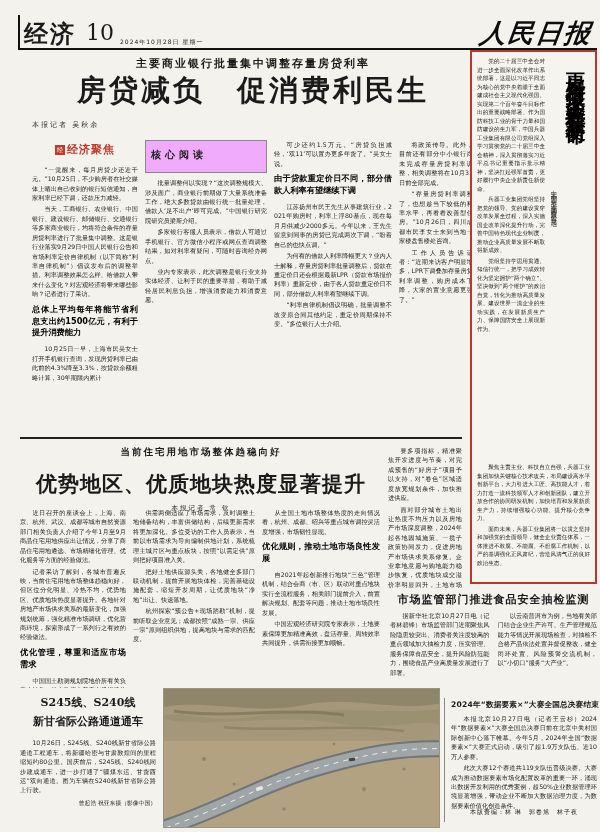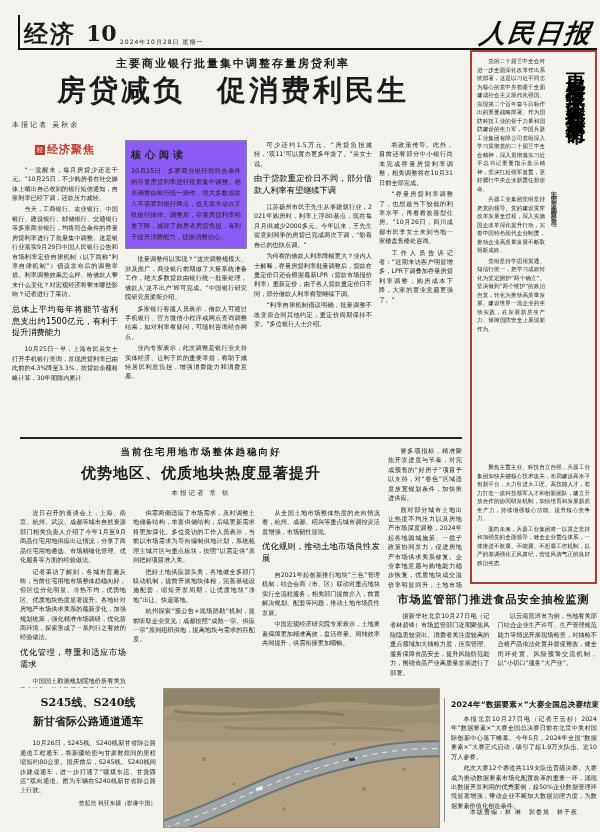--- a/index.html
+++ b/index.html
@@ -2,61 +2,61 @@
 <html><head>
 <meta charset="utf-8">
 <style>
   * { margin:0; padding:0; box-sizing:border-box; }
   html,body { width:600px; height:832px; }
   body { position:relative; background:#f4f2ed; font-family:"DejaVu Sans",sans-serif; color:#1b1b1b; overflow:hidden; }
 
   
   .hdr-tick { position:absolute; left:18px; top:15px; width:2px; height:33px; background:#111; }
   .hdr-section { position:absolute; left:24px; top:18px; font-size:24px; font-weight:bold; letter-spacing:2px; font-family:"DejaVu Serif",serif; }
-  .hdr-pageno { position:absolute; left:86px; top:20px; font-size:22px; font-weight:bold; font-family:"DejaVu Serif",serif; }
+  .hdr-pageno { position:absolute; left:86px; top:20px; font-size:22px; font-weight:normal; font-family:"DejaVu Serif",serif; }
   .hdr-date { position:absolute; left:120px; top:38px; font-size:6px; color:#222; letter-spacing:1px; }
   .hdr-rule { position:absolute; left:18px; top:48px; width:579px; height:1.6px; background:#111; }
   .masthead { position:absolute; right:8px; top:16px; font-size:26px; font-weight:900; font-style:italic; font-family:"DejaVu Serif",serif; transform:skewX(-7deg); letter-spacing:2px; color:#0d0d0d; }
 
   
   .tiny { font-size:6.2px; line-height:1.52; text-align:justify; word-break:break-all; color:#222; }
   .para { text-indent:2em; margin-bottom:2px; }
-  .subhead { font-weight:normal; font-size:8.2px; line-height:1.45; margin:5px 0; text-align:justify; color:#000; }
+  .subhead { font-weight:bold; font-size:8.2px; line-height:1.45; margin:5px 0; text-align:justify; color:#000; }
   .colrow { display:flex; gap:7px; overflow:hidden; }
   .col { overflow:hidden; }
 
   
-  .lead { position:absolute; left:12px; top:56px; width:442px; }
+  .lead { position:absolute; left:32px; top:56px; width:442px; }
   .lead-kicker { text-align:center; font-size:11px; font-weight:bold; letter-spacing:2px; }
   .lead-headline { text-align:center; font-size:29px; font-weight:bold; letter-spacing:3px; font-family:"DejaVu Serif",serif; }
   .lead-byline { text-align:left; font-size:7px; letter-spacing:2px; margin-top:9px; color:#333; }
   .lead-cols { margin-top:10px; height:287px; }
   .c1{width:106px;} .c2{width:122px;} .c3{width:118px;} .c4{width:74px;}
   .focus-tag { text-align:center; margin:2px 0 6px; }
   .focus-tag .txt { color:#c0392b; font-weight:bold; font-size:11px; letter-spacing:1px; vertical-align:middle; }
   .focus-icon { display:inline-block; width:10px; height:10px; background:#c0392b; color:#fff; font-size:6.5px; line-height:10px; text-align:center; margin-right:2px; vertical-align:middle; }
-  .corebox { border:0.8px solid #888; padding:6px 5px; margin-bottom:5px; background:#8b5cf6; }
+  .corebox { border:0.8px solid #888; padding:6px 5px; margin-bottom:5px; background:#f0abfc; }
   .corebox-title { font-weight:bold; font-size:10px; letter-spacing:4px; margin-bottom:4px; }
   .corebox-text { font-size:6.4px; line-height:1.7; text-align:justify; word-break:break-all; color:#222; }
 
   
   .cpc { position:absolute; left:470px; top:50px; width:127px; height:534px; border:2px solid #b5392d; background:#f6f4ee; padding:5px; }
   .cpc-top { display:flex; height:402px; overflow:hidden; }
   .cpc-text { flex:1; overflow:hidden; font-size:5.6px; }
   .cpc-byline { width:13px; writing-mode:vertical-rl; font-size:6.4px; letter-spacing:2px; color:#333; padding-top:128px; overflow:hidden; }
   .cpc-title { width:32px; writing-mode:vertical-rl; font-size:20px; font-weight:bold; letter-spacing:4px; color:#000; font-family:"DejaVu Serif",serif; }
   .cpc-bottom { margin-top:4px; height:110px; overflow:hidden; font-size:5.6px; }
 
   
   .mid-divider { position:absolute; left:20px; top:437px; width:442px; height:1.8px; background:#222; }
 
   
   .mid-head { position:absolute; left:20px; top:446px; width:362px; }
   .mid-kicker { text-align:center; font-size:9.5px; font-weight:bold; letter-spacing:2px; }
-  .mid-headline { text-align:center; font-size:15px; font-weight:bold; letter-spacing:1px; margin-top:5px; font-family:"DejaVu Serif",serif; }
+  .mid-headline { text-align:center; font-size:21px; font-weight:bold; letter-spacing:1px; margin-top:11px; font-family:"DejaVu Serif",serif; }
   .mid-byline { text-align:center; font-size:6.5px; letter-spacing:2px; margin-top:6px; color:#333; }
   .mid-cols { position:absolute; left:20px; top:508px; width:362px; height:180px; }
   .mid-c4 { position:absolute; left:388px; top:446px; width:74px; height:144px; overflow:hidden; }
 
   
   .market { position:absolute; left:390px; top:592px; width:207px; }
   .market-headline { text-align:center; font-size:11px; font-weight:bold; letter-spacing:1px; margin-bottom:4px; }
   .market-cols { display:flex; gap:8px; height:66px; overflow:hidden; }
   .market-cols > div { width:100px; overflow:hidden; }
 
@@ -98,21 +98,20 @@
       <div>
           <div class="para">“一觉醒来，每月房贷少还近千元。”10月25日，不少购房者在社交媒体上晒出自己收到的银行短信通知，自家利率已经下调，还款压力减轻。</div>
           <div class="para">当天，工商银行、农业银行、中国银行、建设银行、邮储银行、交通银行等多家商业银行，均将符合条件的存量房贷利率进行了批量集中调整。这是银行业落实9月29日中国人民银行公告和市场利率定价自律机制（以下简称“利率自律机制”）倡议发布后的调整举措。利率调整效果怎么样、给借款人带来什么变化？对宏观经济将带来哪些影响？记者进行了采访。</div>
           <div class="subhead">总体上平均每年将能节省利息支出约1500亿元，有利于提升消费能力</div>
           <div class="para">10月25日一早，上海市民吴女士打开手机银行查询，发现房贷利率已由此前的4.3%降至3.3%，按贷款余额粗略计算，30年期限内累计</div>
         </div>
     </div>
     <div class="col c2 tiny">
       <div class="corebox">
         <div class="corebox-title">核心阅读</div>
-        <div class="corebox-text">10月25日，多家商业银行对符合条件的存量房贷利率进行批量集中调整。相关调整由银行统一操作，绝大多数借款人不需要到银行网点，也无需主动在手机银行操作。调整后，存量房贷利率明显下降，减轻了购房者房贷负担，有利于提升消费能力，提振消费信心。</div>
       </div>
       <div>
           <div class="para">批量调整何以实现？“这次调整规模大、涉及面广，商业银行前期做了大量系统准备工作，绝大多数贷款由银行统一批量处理，借款人‘足不出户’即可完成。”中国银行研究院研究员梁斯介绍。</div>
           <div class="para">多家银行客服人员表示，借款人可通过手机银行、官方微信小程序或网点查询调整结果，如对利率有疑问，可随时咨询经办网点。</div>
           <div class="para">业内专家表示，此次调整是银行业支持实体经济、让利于民的重要举措，有助于减轻居民利息负担，增强消费能力和消费意愿。</div>
         </div>
     </div>
     <div class="col c3 tiny">
         <div>
           <div class="para">可少还约1.5万元。“房贷负担减轻，‘双11’可以置办更多年货了。”吴女士说。</div>

